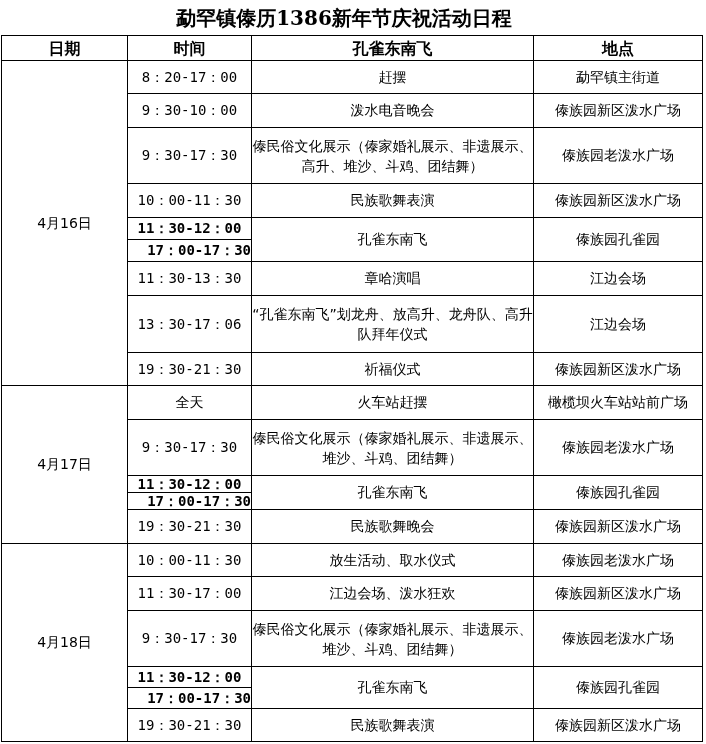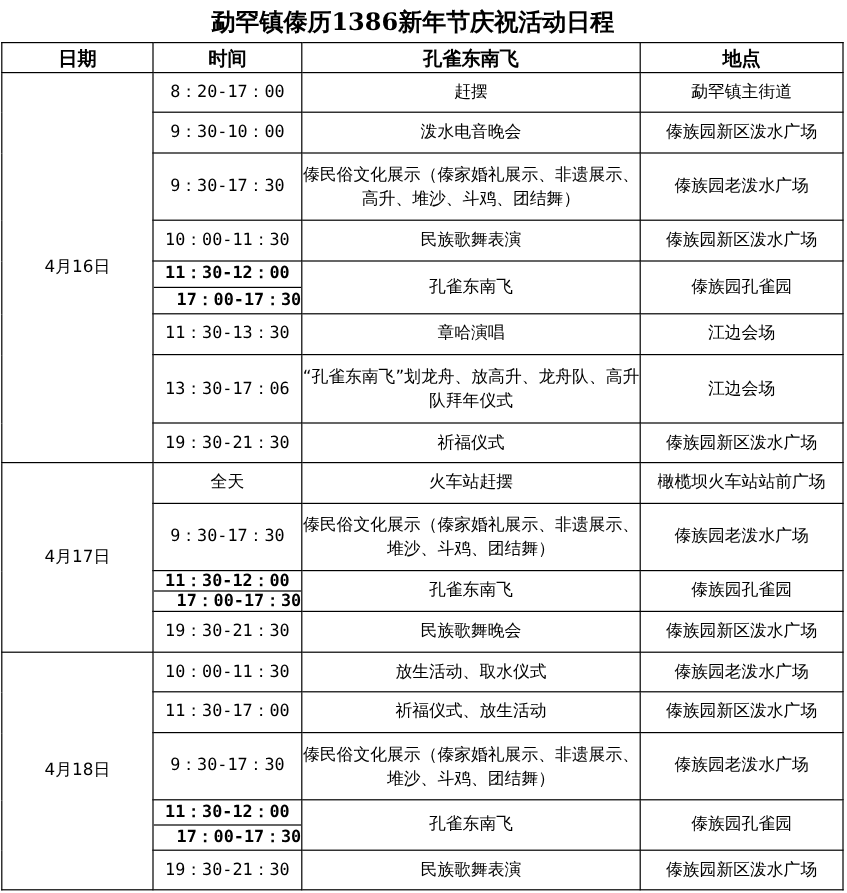--- a/index.html
+++ b/index.html
@@ -122,21 +122,21 @@
     </tr>
 
     <tr style="height:33px">
       <td class="date" rowspan="5">4月18日</td>
       <td class="time">10：00-11：30</td>
       <td class="act">放生活动、取水仪式</td>
       <td class="loc">傣族园老泼水广场</td>
     </tr>
     <tr style="height:34px">
       <td class="time">11：30-17：00</td>
-      <td class="act">祈福仪式、放生活动</td>
+      <td class="act">江边会场、泼水狂欢</td>
       <td class="loc">傣族园新区泼水广场</td>
     </tr>
     <tr style="height:56px">
       <td class="time">9：30-17：30</td>
       <td class="act multi">傣民俗文化展示（傣家婚礼展示、非遗展示、堆沙、斗鸡、团结舞）</td>
       <td class="loc">傣族园老泼水广场</td>
     </tr>
     <tr style="height:42px">
       <td class="time">
         <span class="split" style="height:20px;line-height:20px">11：30-12：00</span>

